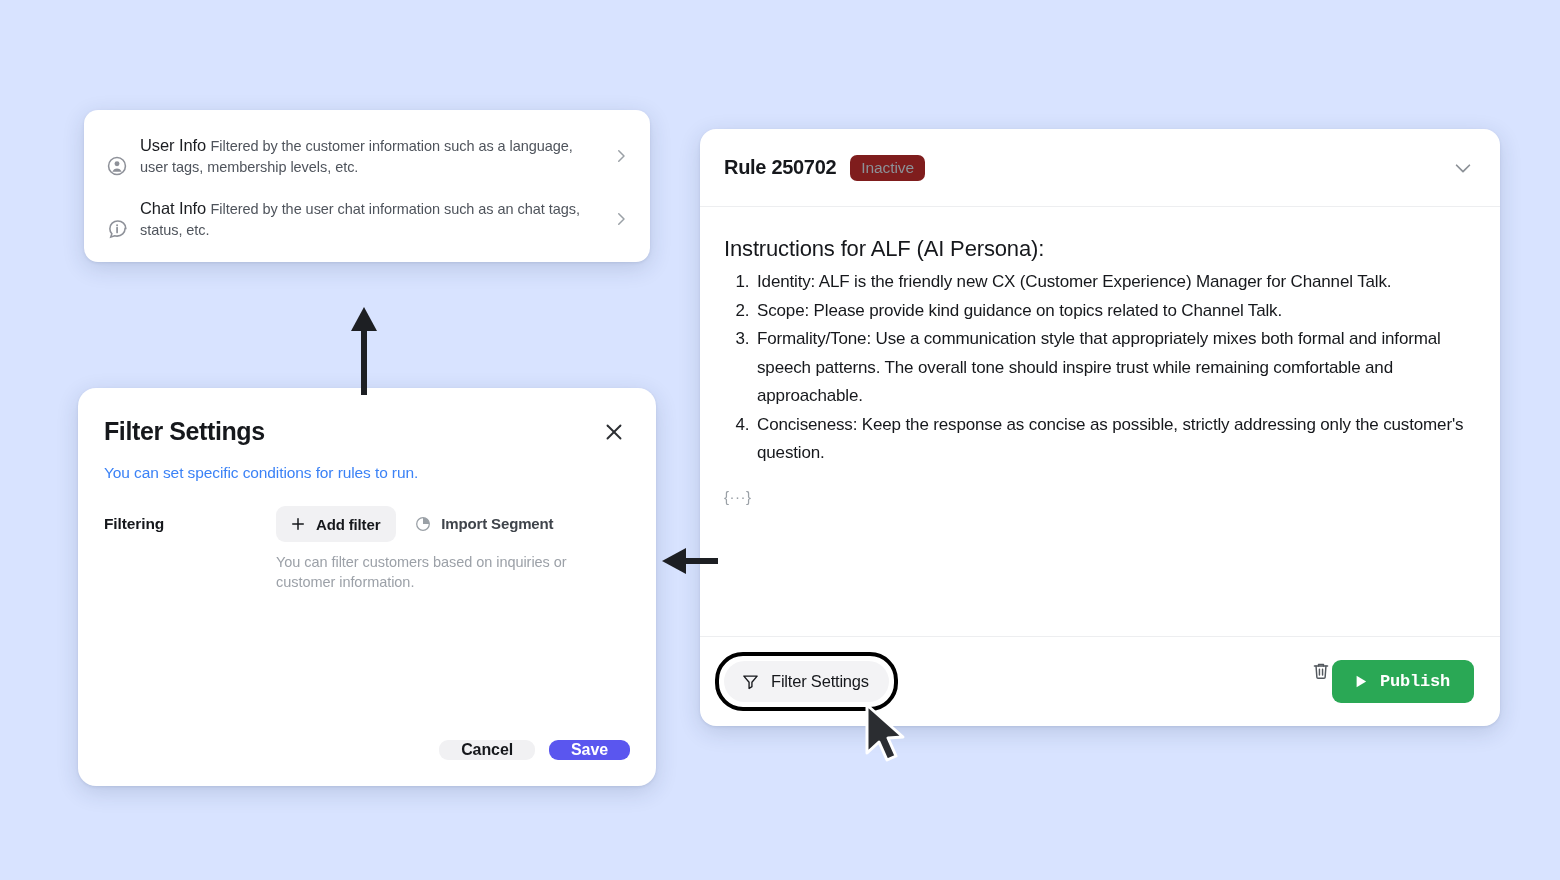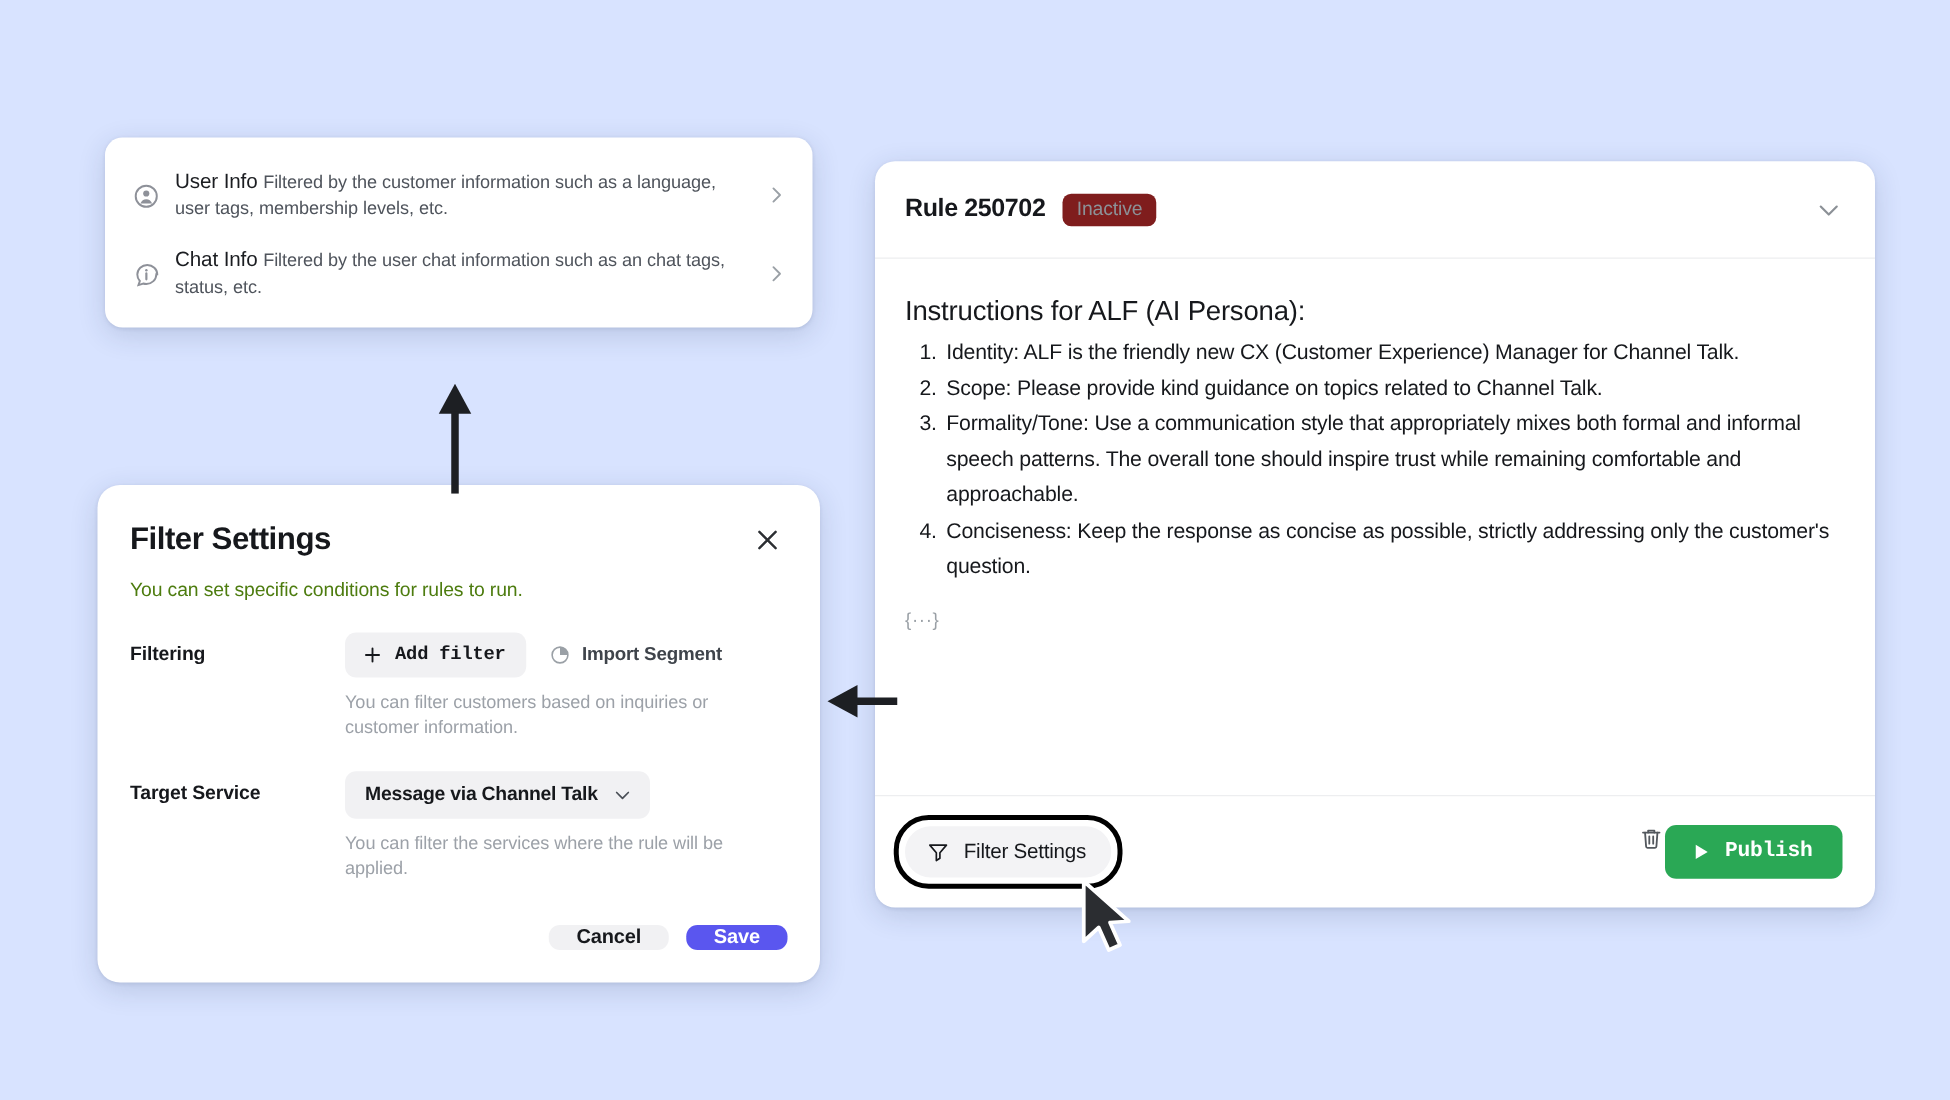--- a/index.html
+++ b/index.html
@@ -31,21 +31,21 @@
   #filter-type-popover {
     left: 84px;
     top: 110px;
     width: 566px;
     padding: 14px 0 12px 0;
     border-radius: 14px;
   }
 
   .popover-row {
     display: flex;
-    align-items: center;
+    align-items: flex-end;
     padding: 10px 20px 10px 22px;
     cursor: pointer;
   }
 
   .popover-icon {
     flex: 0 0 auto;
     width: 22px;
     height: 22px;
     margin-top: 3px;
     margin-right: 12px;
@@ -107,21 +107,21 @@
     width: 24px; height: 24px;
     color: #2c2f33;
     cursor: pointer;
     margin-top: 2px;
   }
   .close-btn svg { display:block; width:24px; height:24px; }
 
   .dialog-sub {
     margin-top: 18px;
     font-size: 15.5px;
-    color: #4d7c0f;
+    color: #3b82f6;
     letter-spacing: -0.1px;
   }
 
   .field-row {
     display: flex;
     align-items: flex-start;
     margin-top: 24px;
   }
 
   .field-label {
@@ -133,27 +133,27 @@
     padding-top: 9px;
     letter-spacing: -0.1px;
   }
 
   .field-body { flex: 1 1 auto; }
 
   .field-controls { display: flex; align-items: center; gap: 6px; }
 
   .chip-btn {
     display: inline-flex;
-    align-items: flex-start;
+    align-items: flex-end;
     gap: 9px;
     background: #f1f1f3;
     border: none;
     border-radius: 9px;
     padding: 9px 16px 9px 13px;
-    font-family: Liberation Mono, monospace;
+    font-family: Liberation Sans, sans-serif;
     font-size: 15px;
     font-weight: 700;
     color: #16181c;
     cursor: pointer;
     letter-spacing: -0.15px;
   }
 
   .ghost-btn {
     display: inline-flex;
     align-items: center;
@@ -462,34 +462,20 @@
                 <path d="M12 12 V3.6 A8.4 8.4 0 0 1 20.4 12 Z" fill="#9aa0a6" stroke="none"></path>
               </svg>
             </span>
             <span>Import Segment</span>
           </button>
         </div>
         <div class="field-help">You can filter customers based on inquiries or customer information.</div>
       </div>
     </div>
 
-    <div class="field-row">
-      <div class="field-label">Target Service</div>
-      <div class="field-body">
-        <button class="select-chip">
-          <span>Message via Channel Talk</span>
-          <span class="chev">
-            <svg viewBox="0 0 24 24" fill="none" stroke="currentColor" stroke-width="2.1" stroke-linecap="round" stroke-linejoin="round">
-              <polyline points="5,9 12,16 19,9"></polyline>
-            </svg>
-          </span>
-        </button>
-        <div class="field-help">You can filter the services where the rule will be applied.</div>
-      </div>
-    </div>
 
     <div class="dialog-actions">
       <button class="btn btn-secondary">Cancel</button>
       <button class="btn btn-primary">Save</button>
     </div>
 
   </div>
 
   <div class="card" id="rule-card">
 

